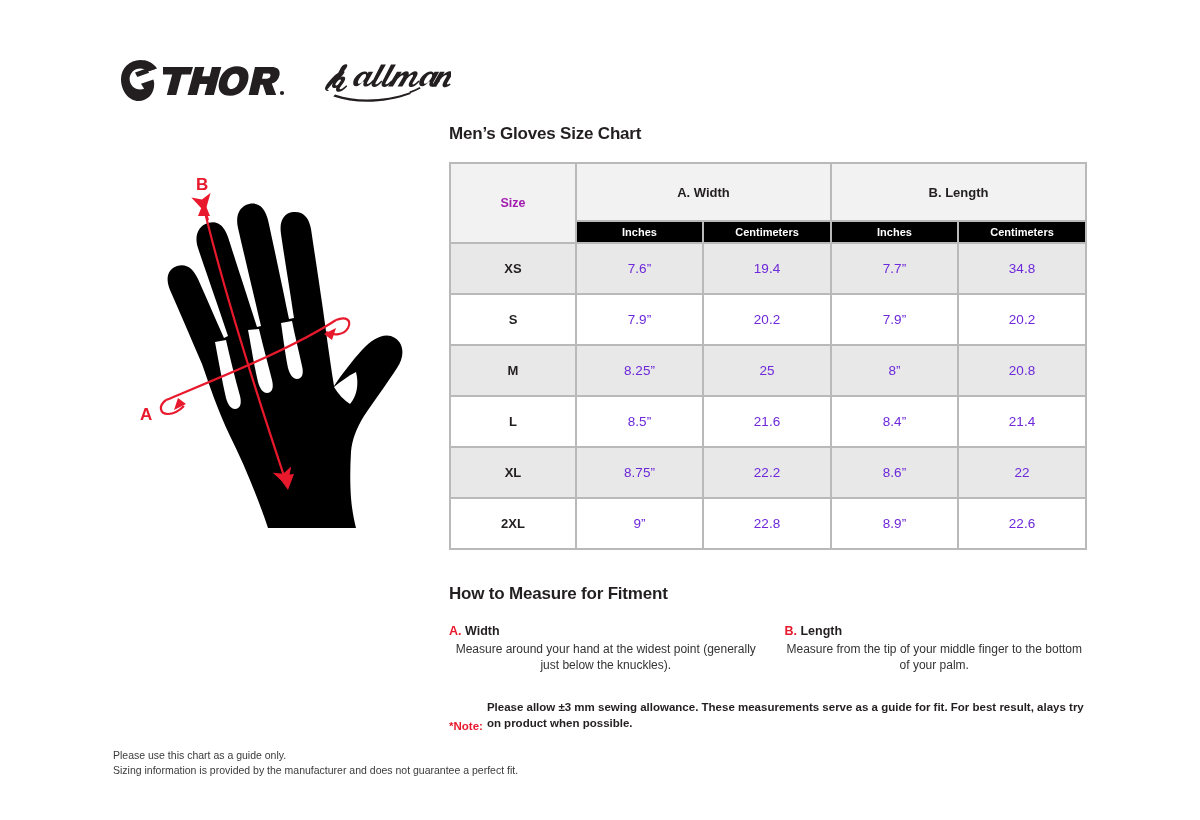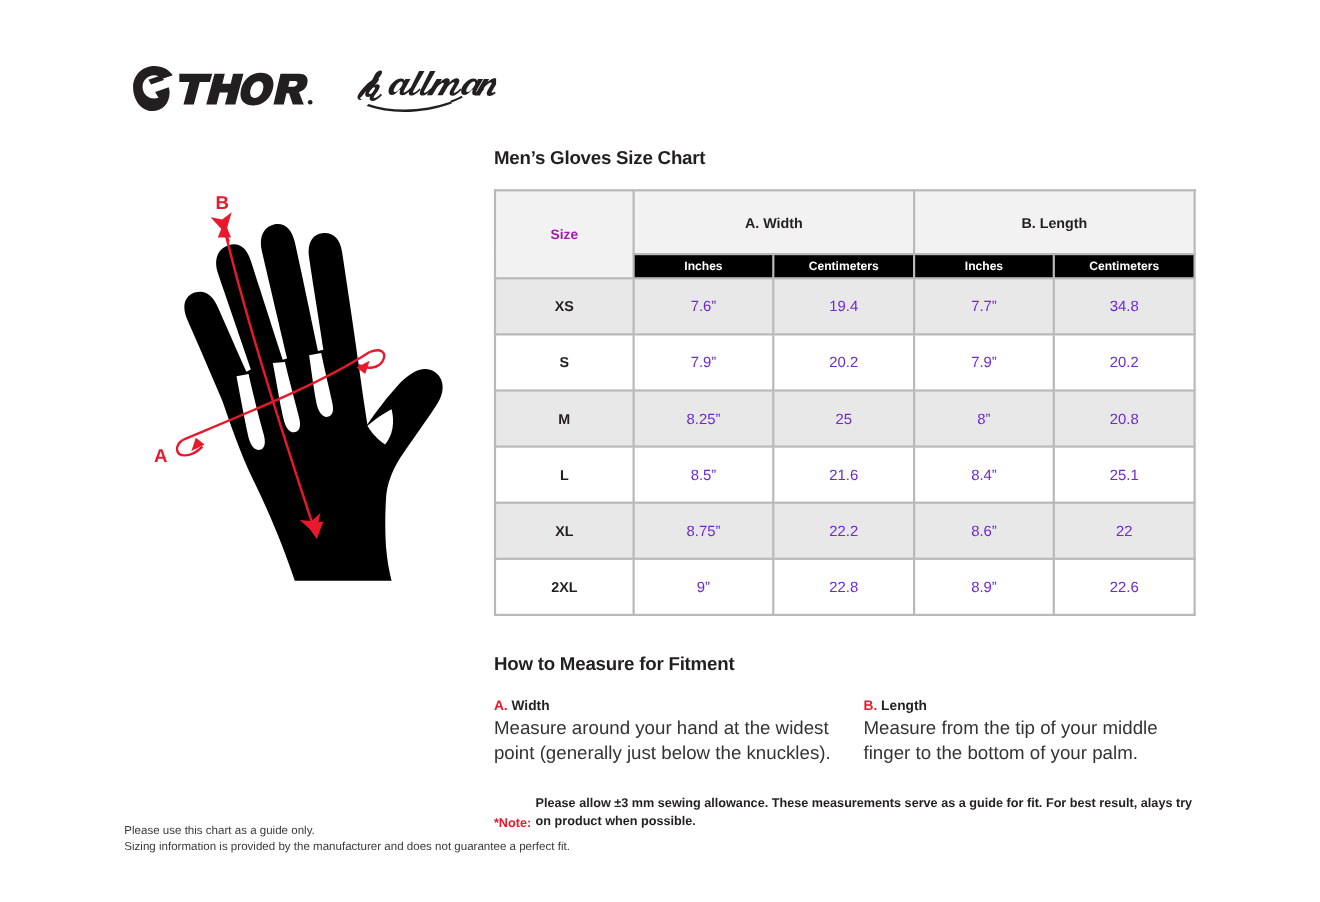--- a/index.html
+++ b/index.html
@@ -35,22 +35,22 @@
     top: 168px;
     width: 310px;
     height: 390px;
   }
   #glove-figure svg { display: block; }
 
   
   #content {
     position: absolute;
     left: 449px;
-    top: 134px;
-    width: 750px;
+    top: 124px;
+    width: 635px;
   }
 
   h2.section-title {
     font-size: 17px;
     font-weight: bold;
     letter-spacing: -0.2px;
     margin: 0 0 18px 0;
     color: #231f20;
   }
 
@@ -124,23 +124,24 @@
   .measure-col:last-child { width: 300px; padding-right: 0; }
 
   .measure-head {
     font-size: 12.5px;
     font-weight: bold;
     margin-bottom: 3px;
     color: #231f20;
   }
   .measure-head .letter { color: #e8192c; }
   .measure-body {
-    font-size: 17px;
+    font-size: 12px;
     line-height: 1.35;
     color: #333333;
+    text-align: center;
   }
 
   
   #note-row {
     margin-top: 26px;
     display: flex;
     gap: 4px;
     align-items: flex-end;
   }
   #note-label {
@@ -339,21 +340,21 @@
           <td class="val-cell">8.25”</td>
           <td class="val-cell">25</td>
           <td class="val-cell">8”</td>
           <td class="val-cell">20.8</td>
         </tr>
         <tr class="plain">
           <td class="size-cell">L</td>
           <td class="val-cell">8.5”</td>
           <td class="val-cell">21.6</td>
           <td class="val-cell">8.4”</td>
-          <td class="val-cell">25.1</td>
+          <td class="val-cell">21.4</td>
         </tr>
         <tr class="shaded">
           <td class="size-cell">XL</td>
           <td class="val-cell">8.75”</td>
           <td class="val-cell">22.2</td>
           <td class="val-cell">8.6”</td>
           <td class="val-cell">22</td>
         </tr>
         <tr class="plain">
           <td class="size-cell">2XL</td>

